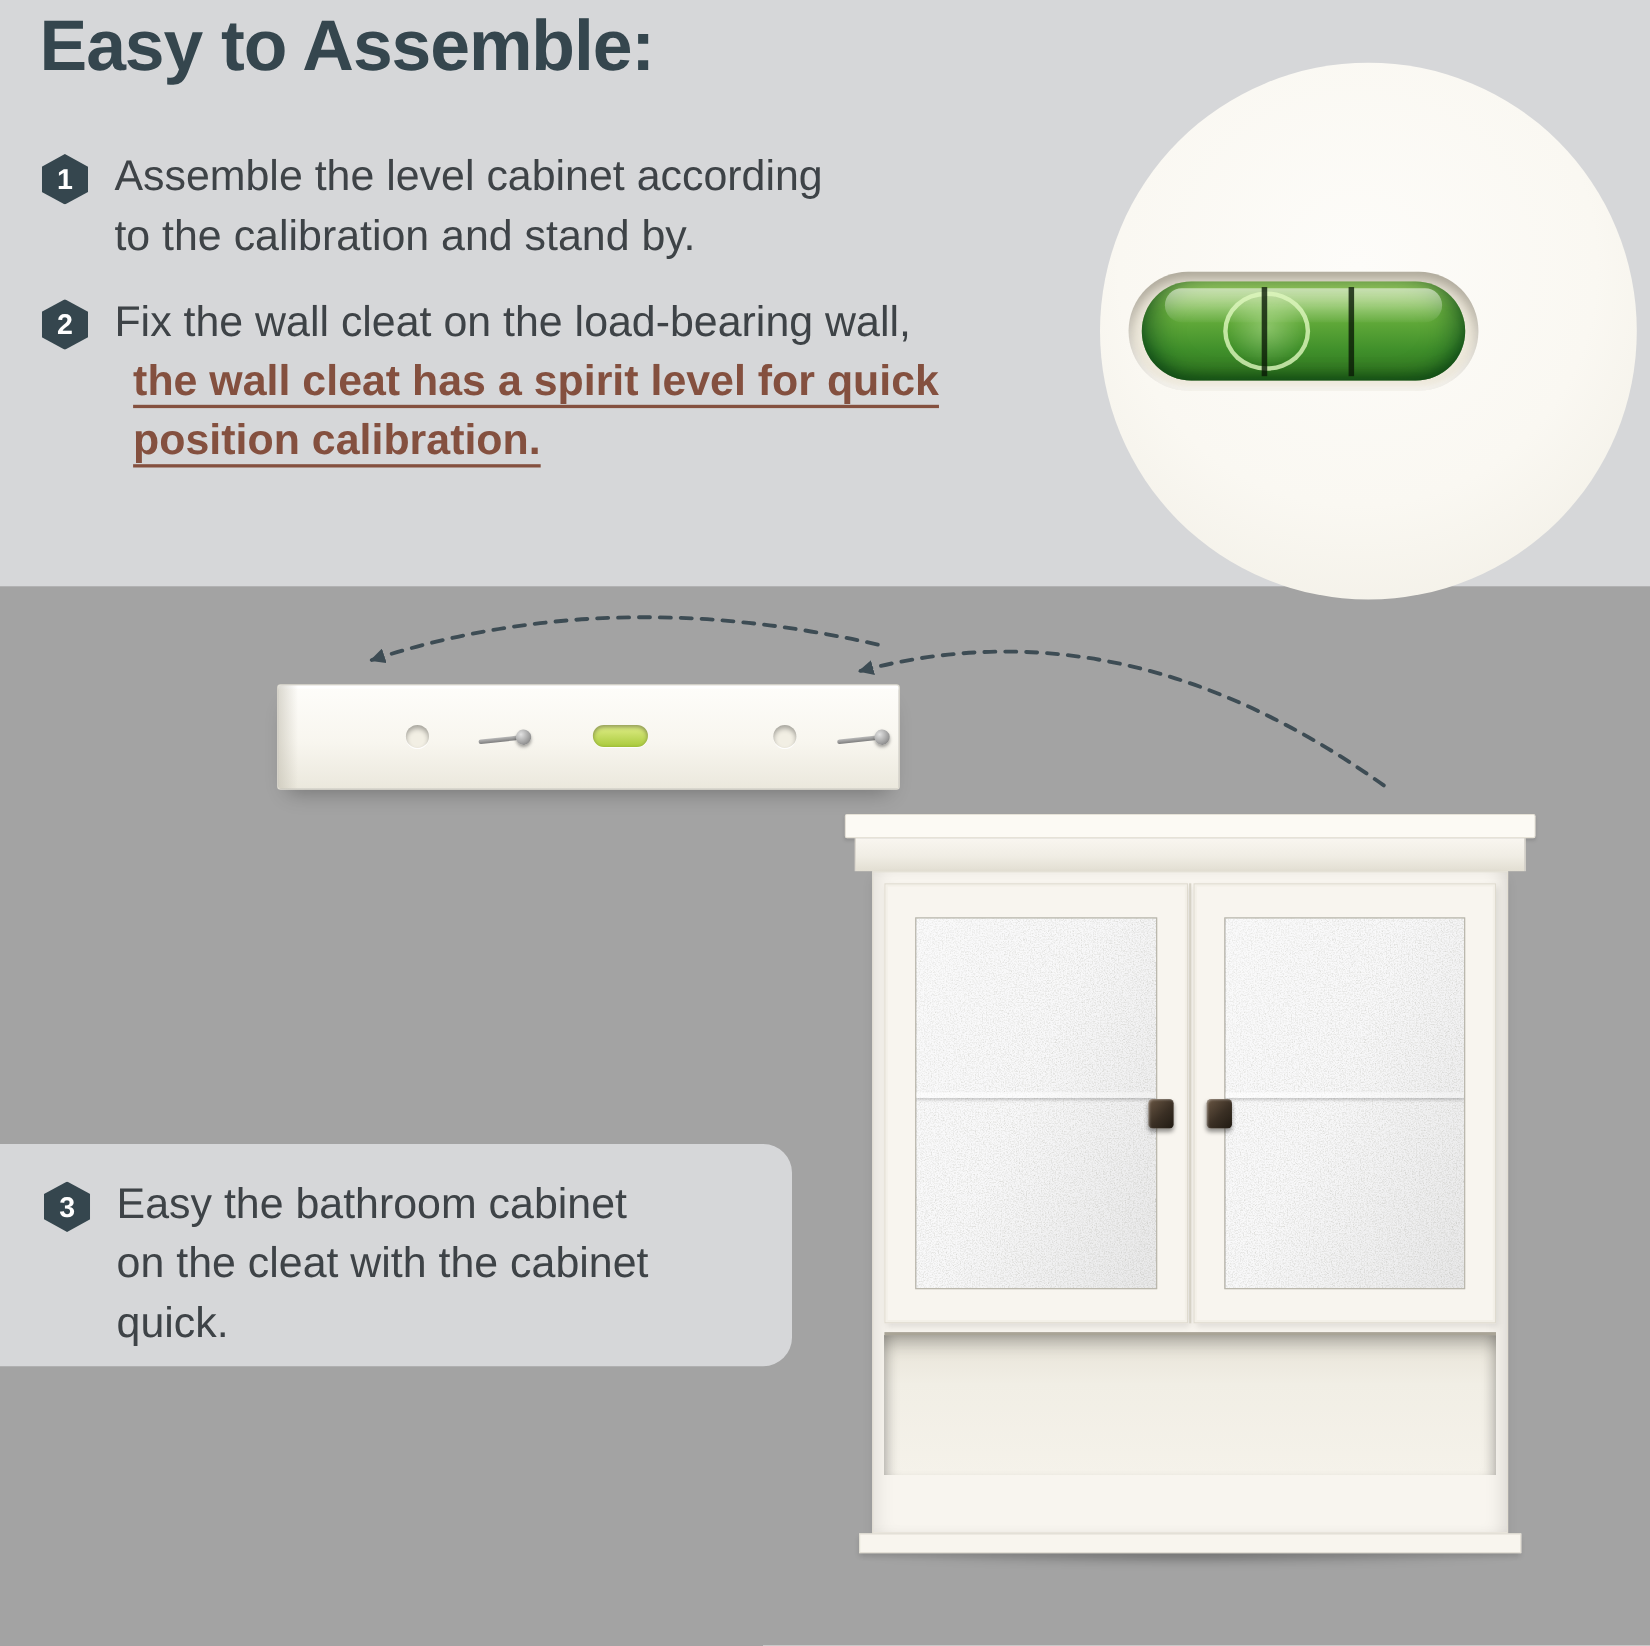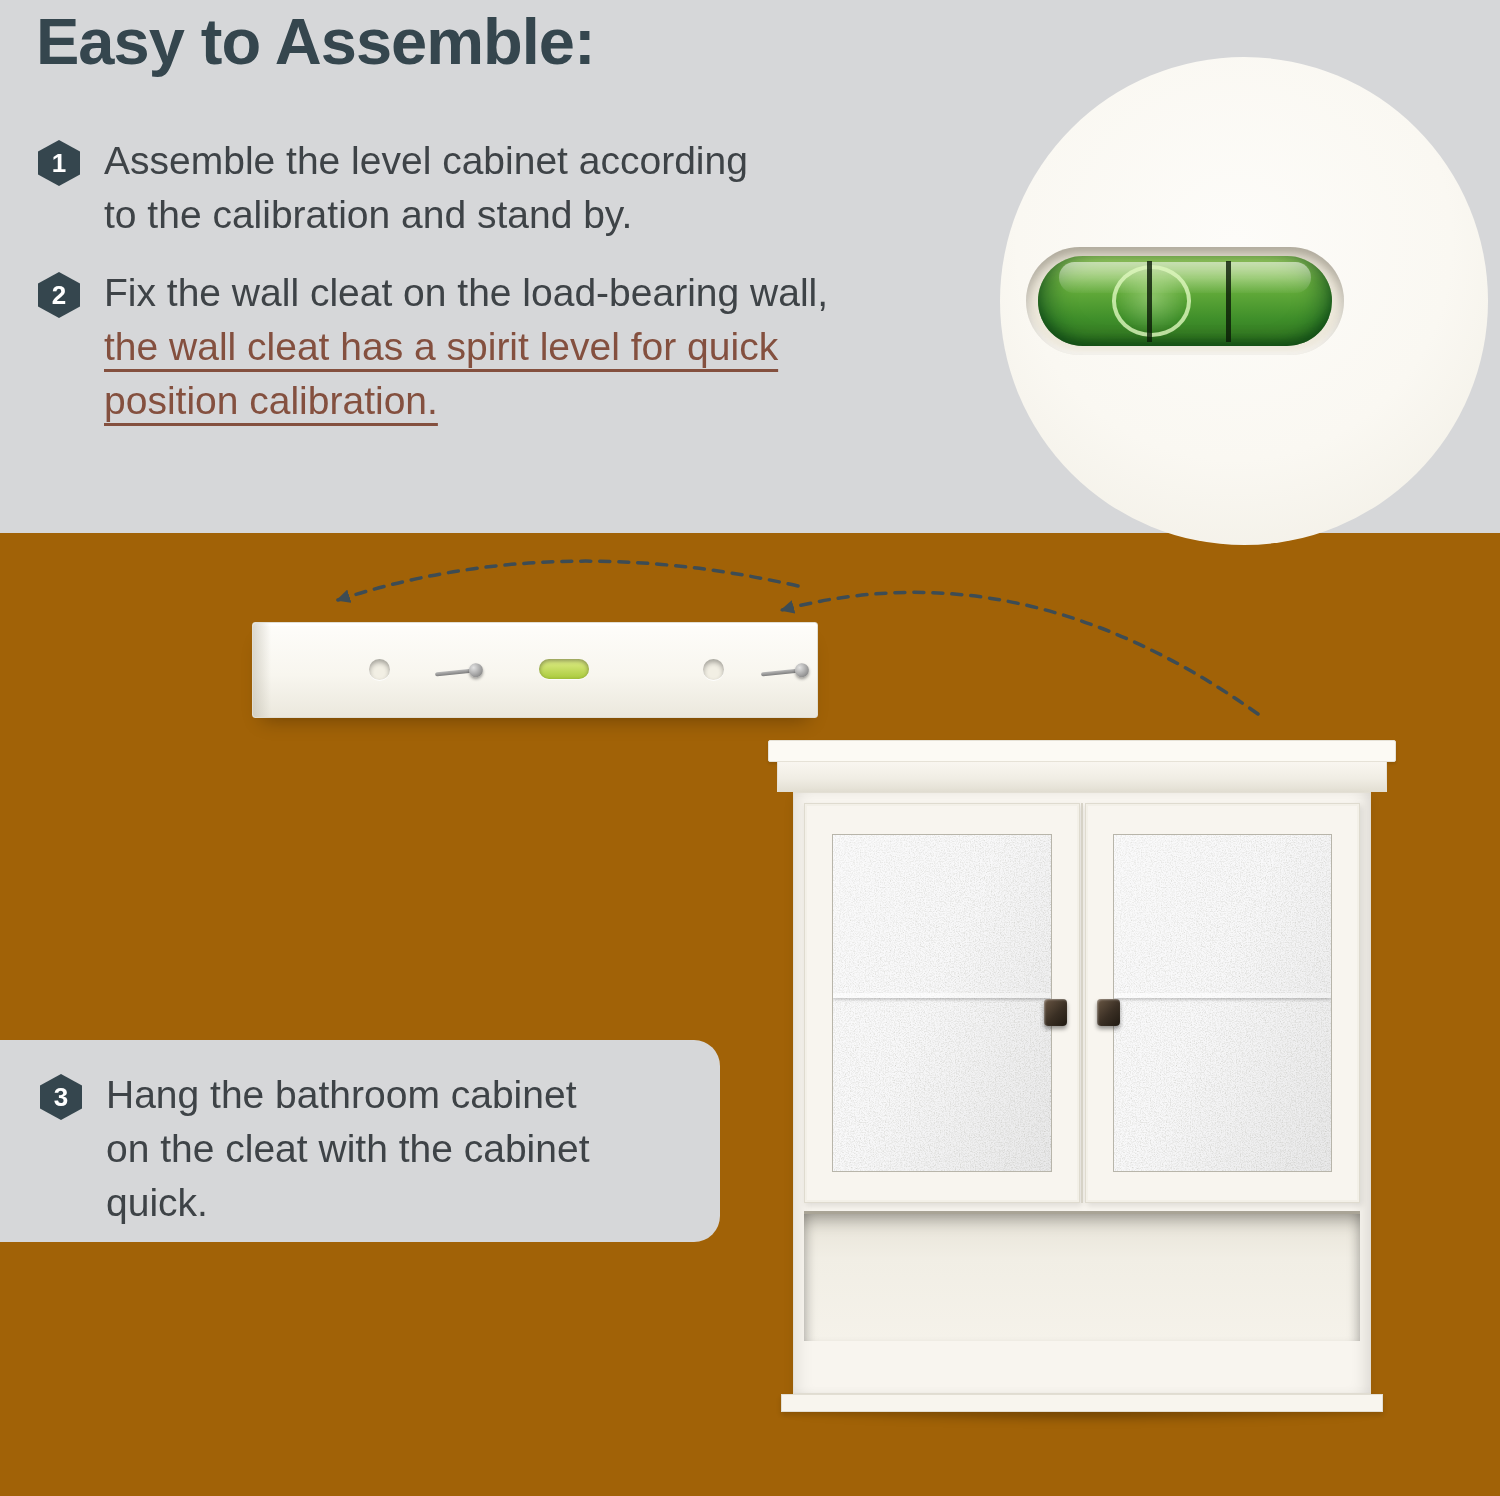--- a/index.html
+++ b/index.html
@@ -1,31 +1,31 @@
 <!DOCTYPE html>
 <html><head>
 <meta charset="utf-8">
 <style>
   * { margin:0; padding:0; box-sizing:border-box; }
   html, body { width:1500px; height:1496px; }
   body { font-family:"Liberation Sans", sans-serif; background:#ffffff; }
-  .canvas { position:relative; width:1500px; height:1496px; overflow:hidden; background:#a16207; }
+  .canvas { position:relative; width:1500px; height:1496px; overflow:hidden; background:#a3a3a3; }
 
   
   .top-panel { position:absolute; left:0; top:0; width:1500px; height:533px; background:#d6d7d9; }
   .page-title { position:absolute; left:36px; top:4px; font-size:65px; font-weight:bold; color:#35464e; letter-spacing:-1px; }
 
   .step { position:absolute; display:flex; align-items:flex-start; gap:24px; }
   .hex-badge { flex:0 0 auto; width:42px; height:46px; margin-top:6px;
     background:#35464e; color:#ffffff;
     clip-path:polygon(50% 0%, 100% 25%, 100% 75%, 50% 100%, 0% 75%, 0% 25%);
     display:flex; align-items:center; justify-content:center;
     font-size:26px; font-weight:bold; }
   .step-text { font-size:39px; line-height:1.38; color:#3e4347; }
-  .em-line { font-weight:normal; color:#84503f; text-decoration:underline; text-decoration-thickness:3px; text-underline-offset:9px; }
+  .em-line { font-weight:bold; color:#84503f; text-decoration:underline; text-decoration-thickness:3px; text-underline-offset:9px;margin-left:17px; }
   .step-1 { left:38px; top:134px; }
   .step-2 { left:38px; top:266px; }
 
   .step3-box { position:absolute; left:0; top:1040px; width:720px; height:202px; background:#d6d7d9;
     border-radius:0 26px 26px 0; padding:28px 24px 0 40px; display:flex; gap:24px; }
 
   
   .closeup { position:absolute; left:1000px; top:57px; width:488px; height:488px; border-radius:50%;
     background:radial-gradient(circle at 48% 38%, #fdfcf9 0%, #faf8f2 55%, #efece2 100%); }
   .vial-recess { position:absolute; left:26px; top:190px; width:318px; height:108px; border-radius:60px;
@@ -200,21 +200,21 @@
       <div class="cab-niche"></div>
     </div>
     <div class="cab-base"></div>
   </div>
 
   <div class="step3-box">
     <div class="hex-badge">
       <span>3</span>
     </div>
     <div class="step-text">
-      <div>Hang the bathroom cabinet</div>
+      <div>Easy the bathroom cabinet</div>
       <div>on the cleat with the cabinet</div>
       <div>quick.</div>
     </div>
   </div>
 
   <svg width="0" height="0" style="position:absolute" aria-hidden="true">
     <defs>
       <filter id="crackle" x="0%" y="0%" width="100%" height="100%">
         <feTurbulence type="fractalNoise" baseFrequency="0.8" numOctaves="3" seed="11" result="noise"></feTurbulence>
         <feColorMatrix in="noise" type="matrix" values="0 0 0 0 0.94  0 0 0 0 0.94  0 0 0 0 0.95  0.9 0.9 0.9 0 -0.5"></feColorMatrix>

